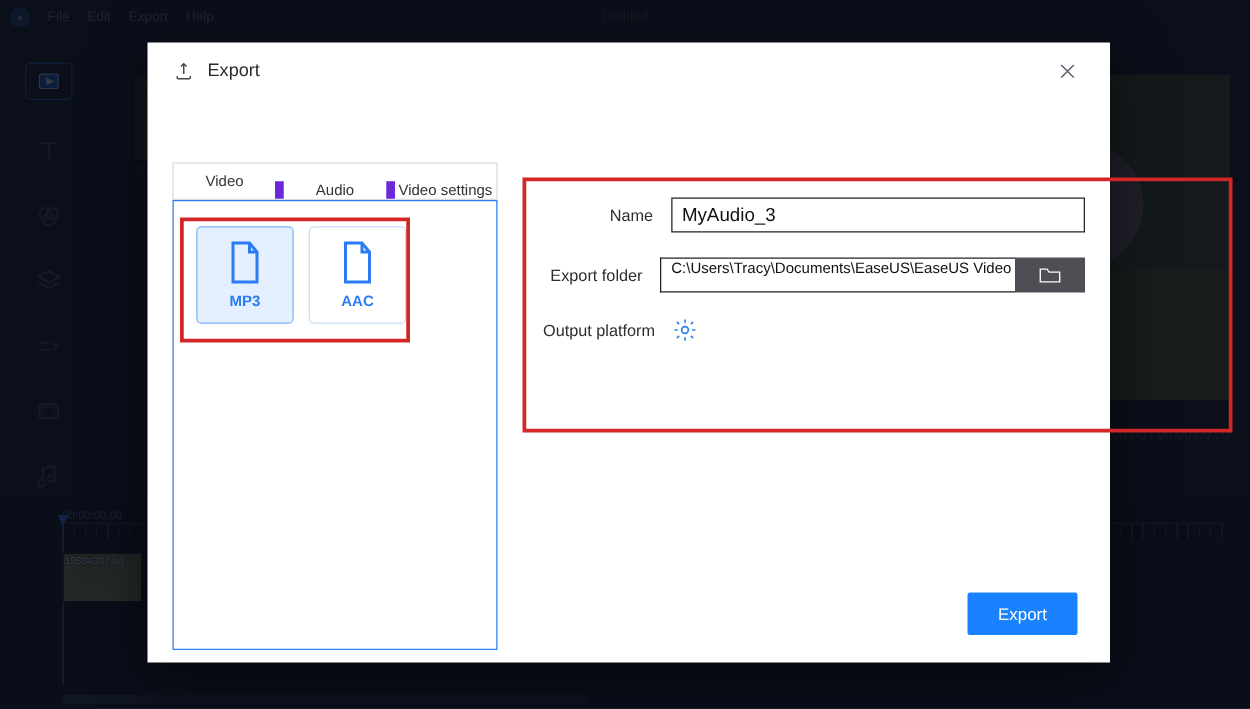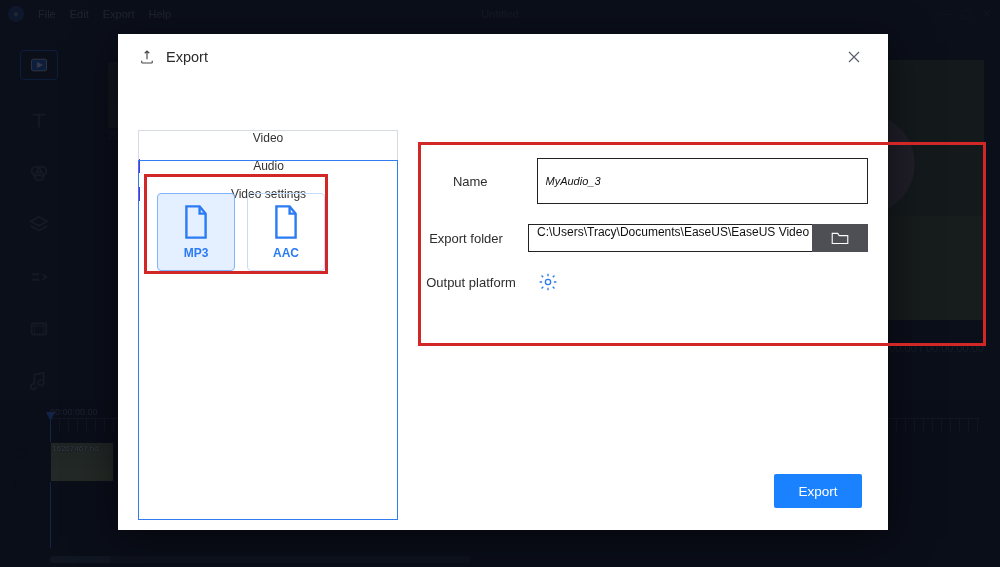--- a/index.html
+++ b/index.html
@@ -43,36 +43,36 @@
 
   
   .scrim { position:absolute; inset:0; background:rgba(10,14,24,.78); }
   .modal { position:absolute; left:118px; top:34px; width:770px; height:496px; background:#fff; box-shadow:0 8px 40px rgba(0,0,0,.55); }
   .modal-head { height:46px; display:flex; align-items:center; padding:0 20px; }
   .export-icon { width:18px; height:18px; margin-right:10px; stroke:#444; fill:none; stroke-width:1.5;}
   .modal-title { font-size:14.5px; color:#2b2b2b; }
   .close-btn { margin-left:auto; width:28px; height:28px; display:flex; align-items:center; justify-content:center; cursor:pointer;}
   .close-btn svg { stroke:#5a5f6b; stroke-width:1.2;}
 
-  .tabs { position:absolute; left:20px; top:96px; width:260px; height:30px; border:1px solid #d7dbe4; display:flex;flex-direction:column; }
+  .tabs { position:absolute; left:20px; top:96px; width:260px; height:30px; border:1px solid #d7dbe4; display:flex; }
   .tab { flex:1; display:flex; align-items:center; justify-content:center; font-size:12px; color:#333; cursor:pointer; }
-  .tab + .tab { border-left:1px solid #6d28d9;margin-top:14px; }
+  .tab + .tab { border-left:7px solid #6d28d9;margin-top:14px; }
   .tab.active { background:#fff; }
-  .format-panel { position:absolute; left:20px; top:126px; width:260px; height:360px; border:1px solid #307cf0; padding:32px 18px; }
+  .format-panel { position:absolute; left:20px; top:126px; width:260px; height:360px; border:1px solid #307cf0; padding:20px 18px; }
   .format-row-box { display:flex; gap:12px; }
   .fmt-btn { width:78px; height:78px; border:1px solid #c7dcf9; border-radius:4px; display:flex; flex-direction:column; align-items:center; justify-content:center; gap:6px; cursor:pointer; color:#2b7bf3; font-weight:600; font-size:12px;}
   .fmt-btn.selected { background:#e4f0ff; border-color:#7fb4fa;}
   .file-ico { width:30px; height:36px; fill:none; stroke:#2b7bf3; stroke-width:2;}
   .red-box-left { position:absolute; left:26px; top:140px; width:184px; height:100px; border:3px solid #d22727; pointer-events:none;}
   .red-box-right { position:absolute; left:300px; top:108px; width:568px; height:204px; border:3px solid #d22727; pointer-events:none;}
 
   .form-area { position:absolute; left:300px; top:124px; right:20px; font-size:13px; color:#333;}
   .frow { display:flex; align-items:center; margin-bottom:20px; }
-  .flabel { width:120px; text-align:center; padding-right:14px; color:#2d2d2d; font-size:13px;}
-  .finput { width:336px; height:46px; border:1px solid #222; padding:0 8px; font-size:11px; color:#111; background:#fff;font-style:italic;}
+  .flabel { width:120px; text-align:right; padding-right:14px; color:#2d2d2d; font-size:13px;}
+  .finput { width:336px; height:28px; border:1px solid #222; padding:0 8px; font-size:15px; color:#111; background:#fff;}
   .folder-wrap { display:flex; }
   .folder-input { width:284px; height:28px; border:1px solid #222; border-right:none; padding:0 8px; font-size:12px; color:#111; background:#fff; white-space:nowrap; overflow:hidden; text-overflow:clip;}
   .folder-btn { width:56px; height:28px; background:#4d4f55; display:flex; align-items:center; justify-content:center; cursor:pointer;}
   .folder-btn svg { stroke:#fff; fill:none; stroke-width:1.4;}
   .gear-ico { width:20px; height:20px; stroke:#2b7bf3; fill:none; stroke-width:1.6; cursor:pointer;}
   .dur-val { font-size:13px; color:#111; }
 
   .export-btn { position:absolute; right:26px; bottom:22px; width:88px; height:34px; background:#1a82ff; color:#fff; font-size:13.5px; display:flex; align-items:center; justify-content:center; border-radius:2px; cursor:pointer;}
 </style>
 </head>
@@ -136,21 +136,21 @@
     </span>
   </div>
 
   <div class="timeline-area">
     <div class="time-scale">
       <div class="ruler-ticks"></div>
       <span class="time-tick" style="left:0">00:00:00.00</span>
     </div>
     <div class="playhead"></div>
     <div class="clip-thumb"></div>
-    <div class="clip-label">16267467.hd</div>
+    <div class="clip-label">19884307.hd</div>
     <div class="track-icons">
       <span>🎞</span>
       <span>T</span>
       <span>♪</span>
     </div>
     <div class="h-scroll"></div>
   </div>
 </div>
 
 <div class="scrim"></div>

